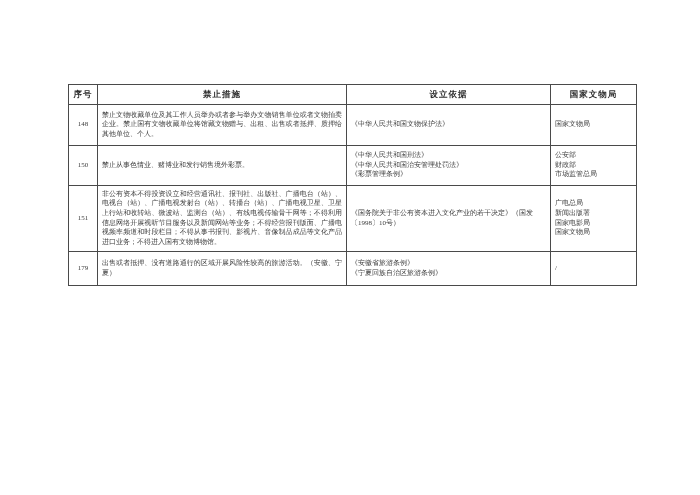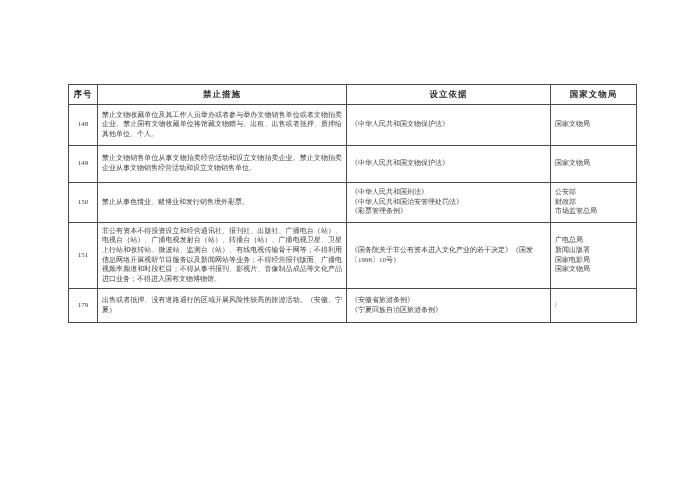--- a/index.html
+++ b/index.html
@@ -99,26 +99,20 @@
         <th>国家文物局</th>
       </tr>
     </thead>
     <tbody>
       <tr class="r148">
         <td class="serial">148</td>
         <td class="measure">禁止文物收藏单位及其工作人员举办或者参与举办文物销售单位或者文物拍卖企业。禁止国有文物收藏单位将馆藏文物赠与、出租、出售或者抵押、质押给其他单位、个人。</td>
         <td class="basis">《中华人民共和国文物保护法》</td>
         <td class="dept">国家文物局</td>
       </tr>
-      <tr class="r149">
-        <td class="serial">149</td>
-        <td class="measure">禁止文物销售单位从事文物拍卖经营活动和设立文物拍卖企业。禁止文物拍卖企业从事文物销售经营活动和设立文物销售单位。</td>
-        <td class="basis">《中华人民共和国文物保护法》</td>
-        <td class="dept">国家文物局</td>
-      </tr>
       <tr class="r150">
         <td class="serial">150</td>
         <td class="measure">禁止从事色情业、赌博业和发行销售境外彩票。</td>
         <td class="basis">《中华人民共和国刑法》
 《中华人民共和国治安管理处罚法》
 《彩票管理条例》</td>
         <td class="dept">公安部
 财政部
 市场监管总局</td>
       </tr>

